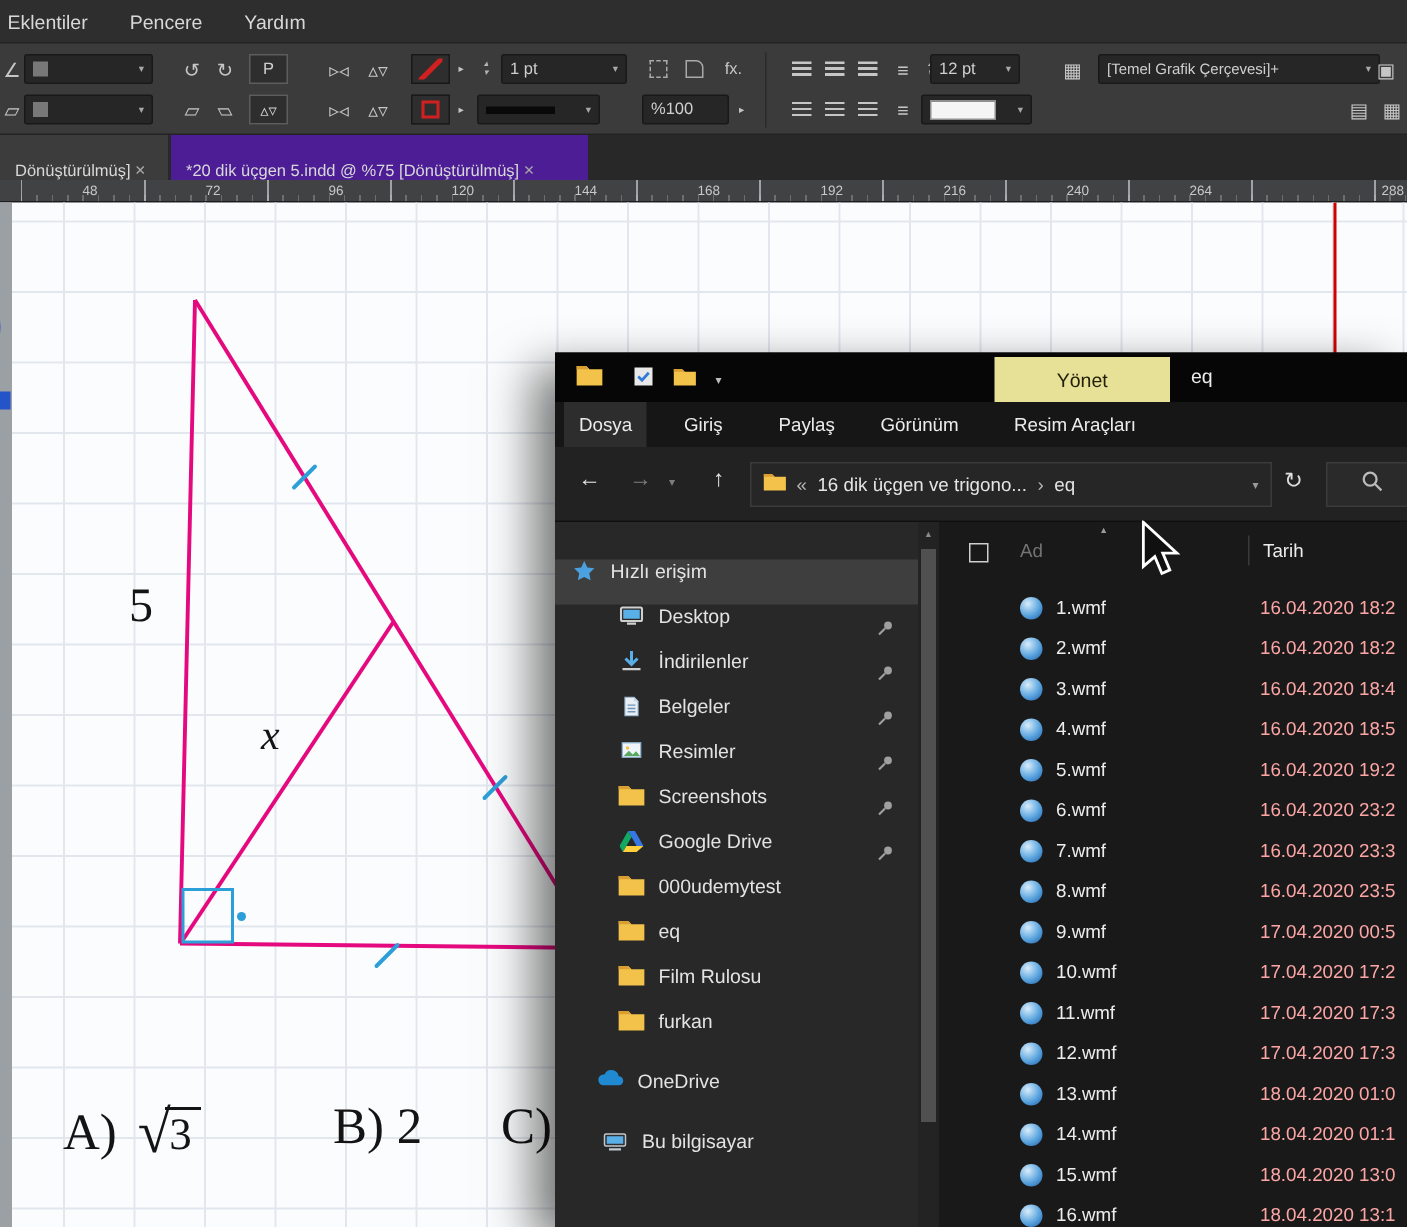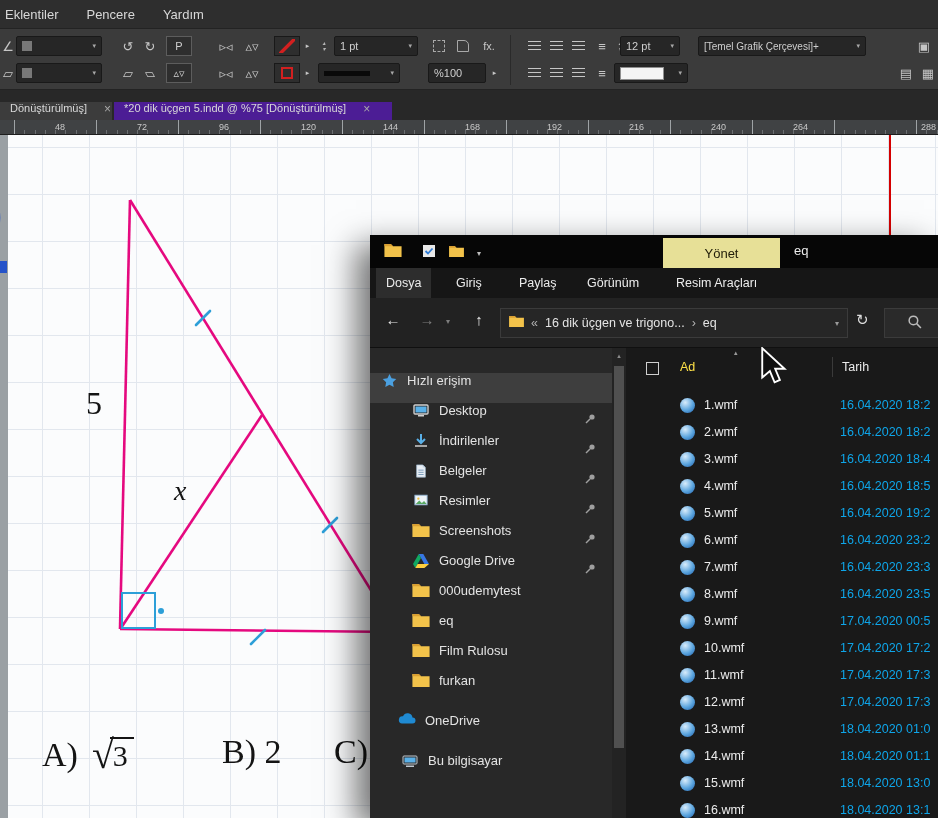--- a/index.html
+++ b/index.html
@@ -28,22 +28,22 @@
   .corner-ic{width:12px;height:12px;border:1px solid #a9a9a9;border-top-right-radius:5px;}
   .stepper{display:flex;flex-direction:column;line-height:6px;font-size:6px;color:#b5b5b5;justify-content:center;}
   .bars{width:13px;height:11px;background:repeating-linear-gradient(#c6c6c6 0 1.5px,transparent 1.5px 4px);}
   .stroke-line{width:46px;height:5px;background:#090909;}
   .paper{width:44px;height:13px;background:#f5f5f5;border:1px solid #8f8f8f;}
   .vsep{position:absolute;left:510px;top:6px;width:1px;height:50px;background:#2a2a2a;}
   .flipx{transform:scaleX(-1);}
 
   
   .tabbar{position:absolute;left:0;top:90px;width:100%;height:30px;background:#282828;}
-  .doc-tab{position:absolute;top:0;height:30px;background:#3c3c3c;display:flex;align-items:flex-start;gap:17px;
-    padding:0 10px;font-size:11px;color:#d8d8d8;white-space:nowrap;overflow:hidden;margin-top:12px;}
+  .doc-tab{position:absolute;top:0;height:30px;background:#3c3c3c;display:flex;align-items:flex-end;gap:3px;
+    padding:0 10px;font-size:11px;color:#d8d8d8;white-space:nowrap;overflow:hidden;}
   .doc-tab.active{background:#4c1d95;}
   .tab-close{color:#a9a9a9;font-size:12px;}
 
   
   .ruler{position:absolute;left:0;top:120px;width:100%;height:15px;background:#404244;border-bottom:1px solid #1d1d1d;
     background-image:
       repeating-linear-gradient(90deg,rgba(190,195,198,.75) 0 1px,transparent 1px 82px),
       repeating-linear-gradient(90deg,rgba(150,155,158,.5) 0 1px,transparent 1px 10.25px);
     background-size:100% 15px,100% 5px;background-position:14px 0,14px 10px;background-repeat:no-repeat,no-repeat;}
   .rnum{position:absolute;top:2px;font-size:9px;color:#c9c9c9;}
@@ -102,30 +102,30 @@
   .sicon{width:18px;display:flex;justify-content:center;flex:none;}
   .pin{position:absolute;right:16px;top:9px;}
   .sb-gap{height:10px;}
 
   .scrollcol{width:14px;background:#232323;position:relative;}
   .scroll-arrow{position:absolute;top:4px;left:0;width:14px;text-align:center;font-size:7px;color:#8a8a8a;}
   .scroll-thumb{position:absolute;top:18px;left:2px;width:10px;height:382px;background:#505050;}
 
   .filelist{flex:1;background:#191919;position:relative;overflow:hidden;font-size:12.5px;}
   .hdr-check{position:absolute;left:20px;top:14px;width:13px;height:13px;border:1px solid #cfcfcf;}
-  .hdr-ad{position:absolute;left:54px;top:12px;color:#fde047;}
+  .hdr-ad{position:absolute;left:54px;top:12px;color:#737373;}
   .hdr-sort{position:absolute;left:108px;top:1px;font-size:7px;color:#9a9a9a;}
   .hdr-div{position:absolute;left:206px;top:9px;width:1px;height:20px;background:#3a3a3a;}
   .hdr-tarih{position:absolute;left:216px;top:12px;color:#ececec;}
   .rows{position:absolute;left:0;right:0;top:44px;}
   .frow{height:27px;position:relative;color:#ececec;white-space:nowrap;}
   .ficon{position:absolute;left:54px;top:6px;width:15px;height:15px;border-radius:50%;
     background:radial-gradient(circle at 35% 30%,#d8ecfb,#5aa4de 55%,#1d5ca8);}
   .fname{position:absolute;left:78px;top:6px;}
-  .fdate{position:absolute;left:214px;top:6px;color:#0ea5e9;}
+  .fdate{position:absolute;left:214px;top:6px;color:#fca5a5;}
 
   .cursor{position:absolute;left:761px;top:347px;z-index:20;}
 </style>
 </head>
 <body>
 
 <div class="screen">
 
   <div class="menubar">
     <span>Eklentiler</span>
@@ -176,21 +176,21 @@
     <span class="tb r1 ibtn" style="left:592px;width:20px">≡</span>
     <span class="tb r1 stepper" style="left:614px;width:12px">
         <i>▴</i>
         <i>▾</i>
       </span>
     <span class="tb r1 combo" style="left:620px;width:60px">
         <span>12 pt</span>
         <span class="cv">▾</span>
       </span>
     <span class="tb r1 ibtn" style="left:704px;width:22px">▦</span>
-    <span class="tb r1 combo" style="left:698px;width:168px;font-size:10px">
+    <span class="tb r1 combo" style="left:732px;width:188px;font-size:10px">
         <span>[Temel Grafik Çerçevesi]+</span>
         <span class="cv">▾</span>
       </span>
     <span class="tb r1 ibtn" style="left:914px;width:20px">▣</span>
 
     <span class="tb r2 ibtn" style="left:0;width:16px">▱</span>
     <span class="tb r2 combo" style="left:16px;width:86px">
         <span class="mini-swatch"></span>
         <span class="cv">▾</span>
       </span>

